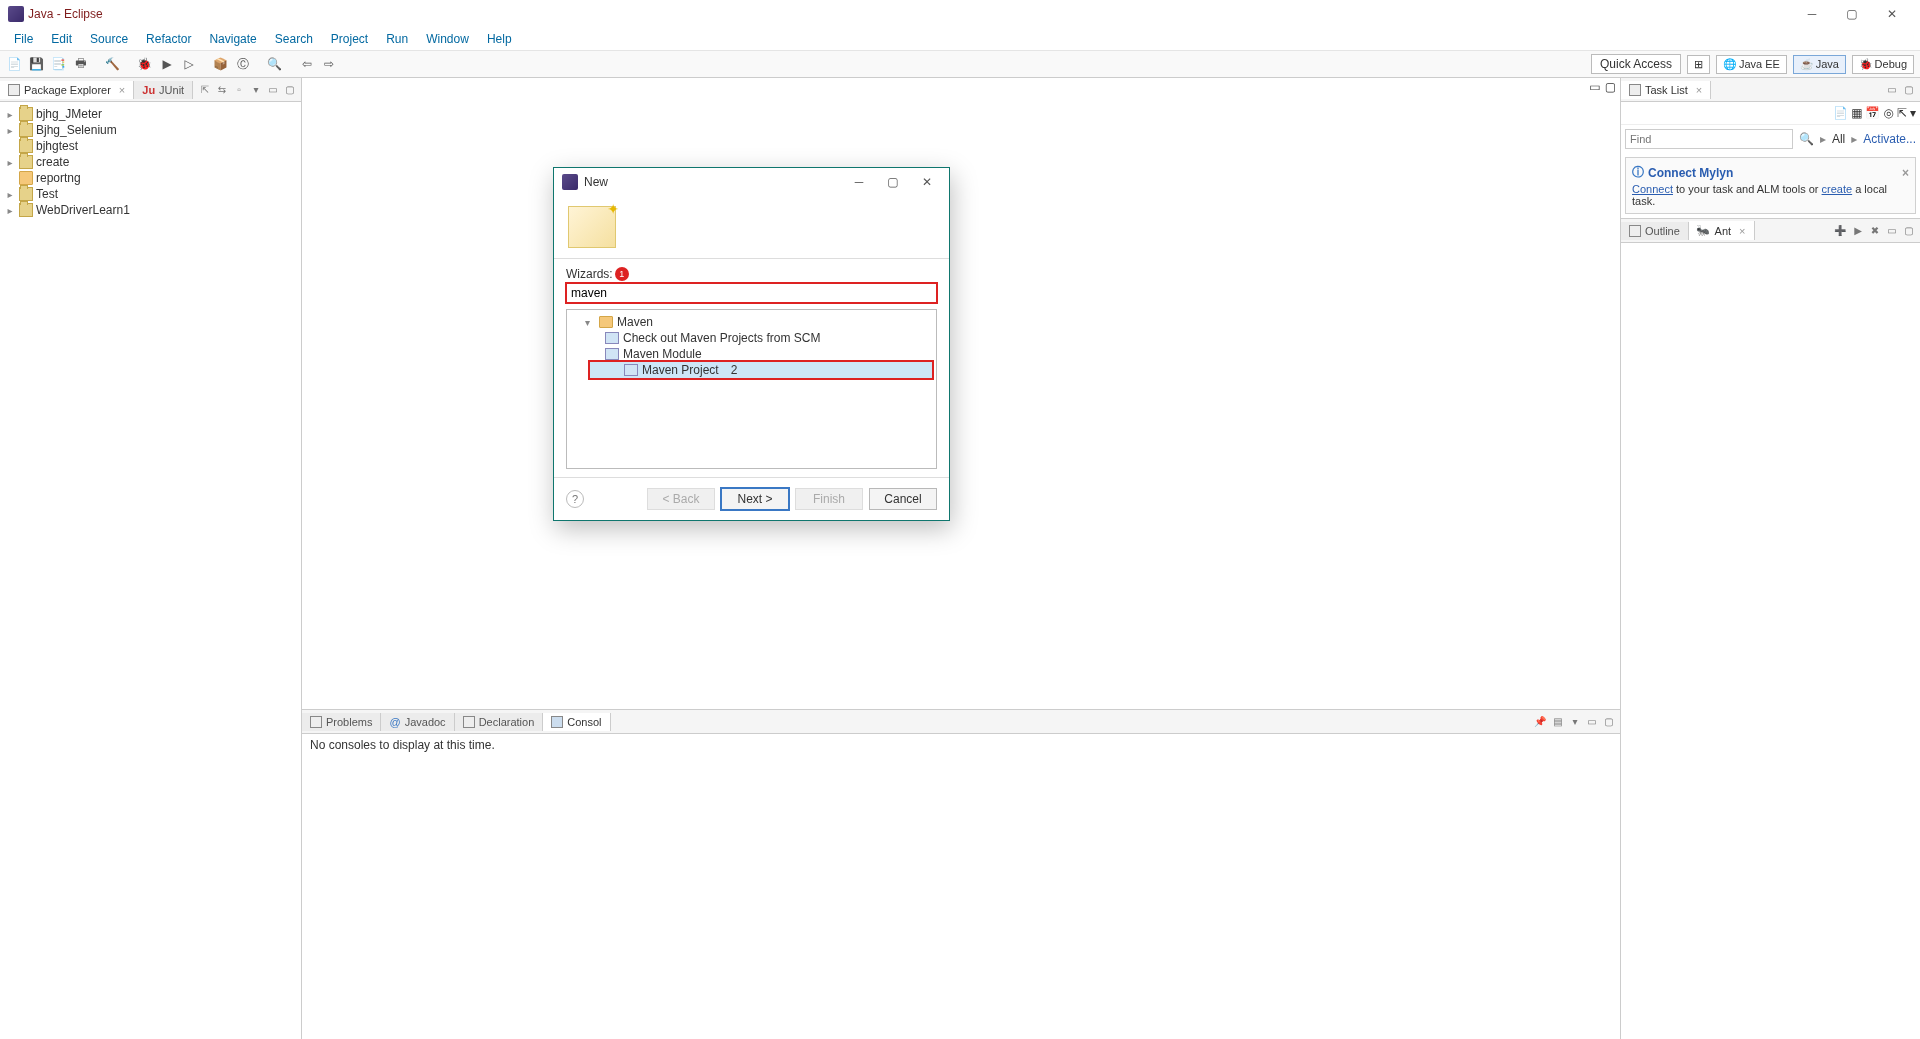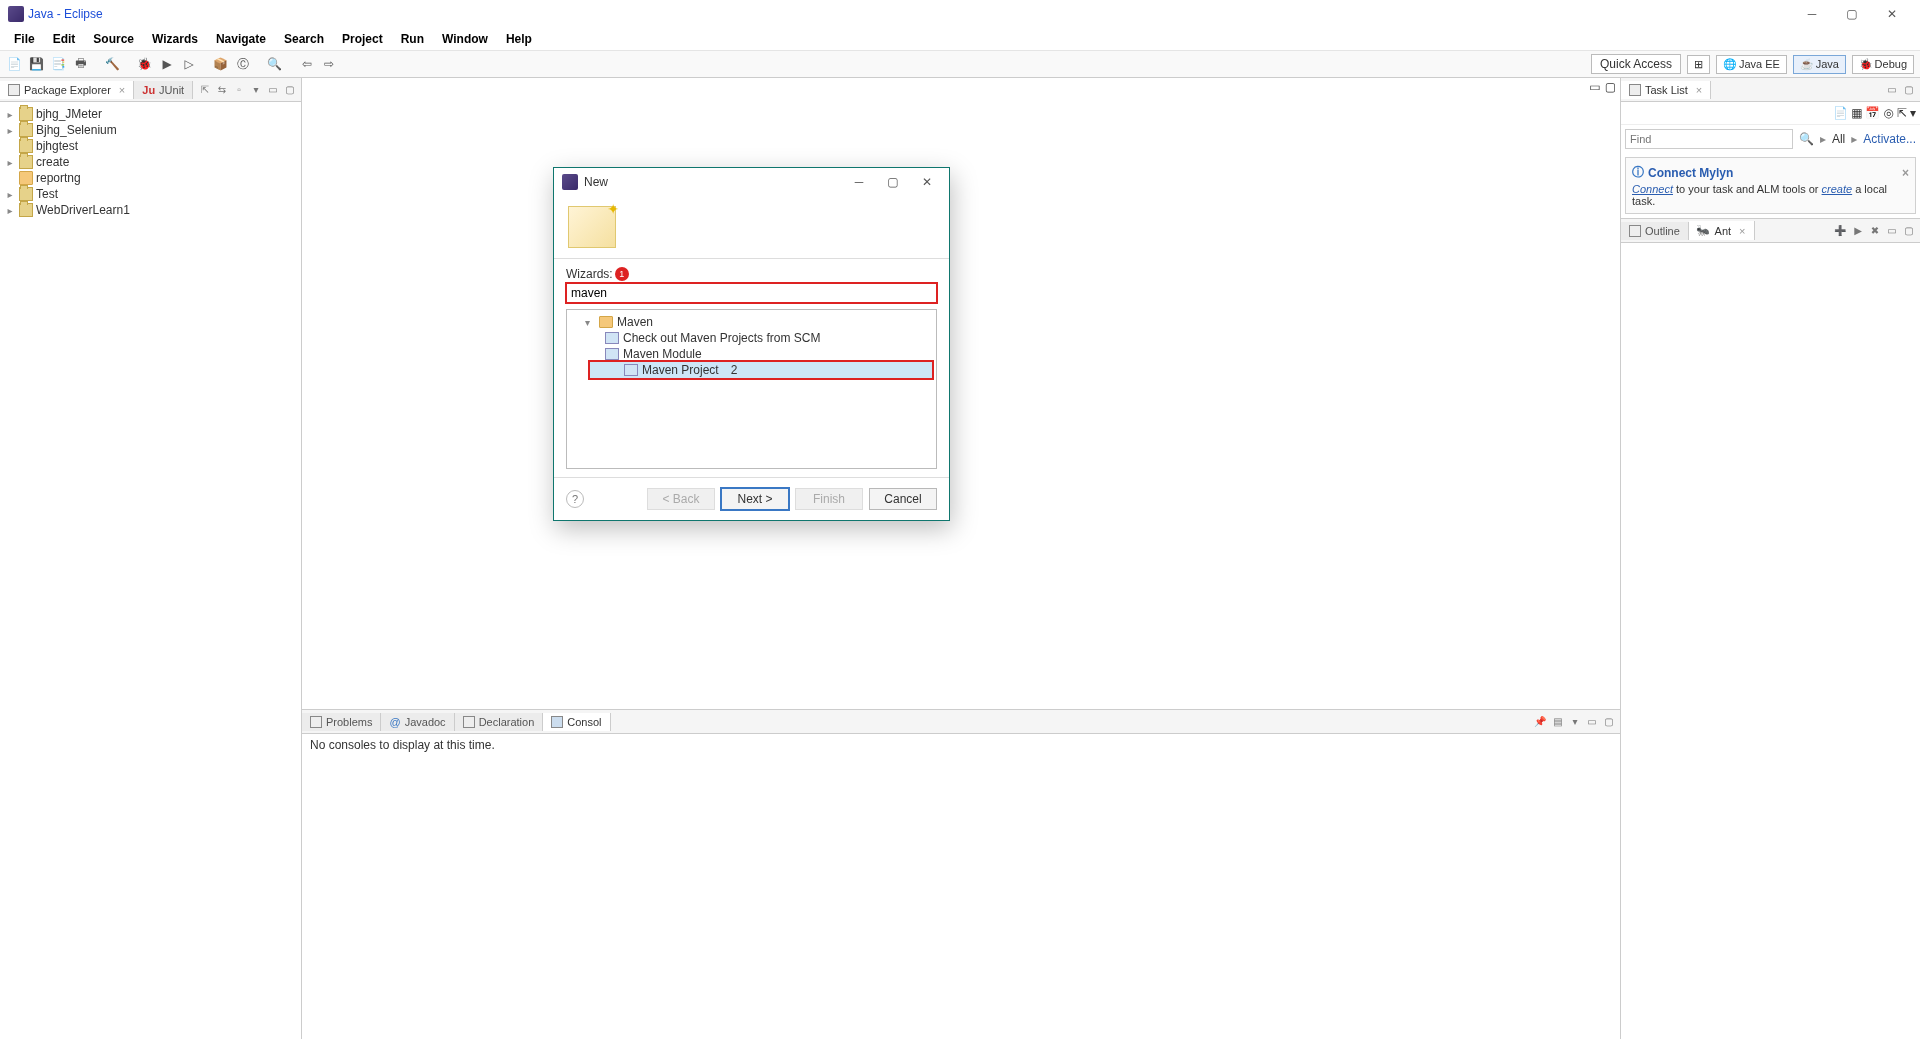--- a/index.html
+++ b/index.html
@@ -1,26 +1,26 @@
 <!DOCTYPE html>
 <html><head>
 <meta charset="utf-8">
 <style>
 * { box-sizing: border-box; margin: 0; padding: 0; font-family: "Segoe UI", Tahoma, sans-serif; }
 body { background: #fff; font-size: 12px; color: #333; overflow: hidden; width: 1920px; height: 1039px; position: relative; }
 
 
 .titlebar { height: 28px; background: #fff; display: flex; align-items: center; padding: 0 8px; }
 .titlebar .app-icon { width: 16px; height: 16px; margin-right: 4px; background: linear-gradient(135deg,#5a4a8a,#3a2a6a); border-radius: 2px; }
-.titlebar .title { flex: 1; color: #1d4ed8; }
+.titlebar .title { flex: 1; color: #7f1d1d; }
 .titlebar .wbtn { width: 40px; height: 24px; display: flex; align-items: center; justify-content: center; color: #555; }
 
 
 .menubar { height: 22px; display: flex; align-items: center; padding: 0 6px; gap: 2px; }
-.menubar .mitem { padding: 2px 8px; color: #000000; font-weight: bold; }
+.menubar .mitem { padding: 2px 8px; color: #0369a1; }
 
 
 .toolbar { height: 28px; border-top: 1px solid #e5e5e5; border-bottom: 1px solid #ccc; display: flex; align-items: center; padding: 0 6px; gap: 4px; background: #f9f9f9; }
 .toolbar .tb-btn { width: 18px; height: 18px; display: flex; align-items: center; justify-content: center; color: #555; }
 .toolbar .tb-sep { width: 6px; }
 .toolbar .right { margin-left: auto; display: flex; gap: 6px; align-items: center; }
 .qaccess { border: 1px solid #bbb; padding: 2px 8px; background: #fff; }
 .persp { border: 1px solid #bbb; padding: 2px 6px; background: #fff; display: flex; gap: 2px; align-items: center; font-size: 11px; }
 .persp.active { background: #e8f0fb; border-color: #7aa7d8; }
 
@@ -54,21 +54,21 @@
 .console-body { flex: 1; padding: 4px 8px; background: #fff; }
 
 
 .task-toolbar { padding: 4px; display: flex; gap: 3px; justify-content: flex-end; border-bottom: 1px solid #eee; }
 .task-find { display: flex; align-items: center; gap: 6px; padding: 4px; }
 .task-find input { flex: 1; border: 1px solid #ccc; padding: 2px 4px; font-size: 11px; height:20px; width:90px;}
 .watermark { text-align: right; font-size: 26px; color: #e03030; font-weight: bold; padding: 12px 10px; font-family: "Microsoft YaHei", sans-serif; }
 .mylyn-box { border: 1px solid #d0d0d0; margin: 4px; padding: 6px; background: #fafafa; }
 .mylyn-box .mtitle { color: #2a5db0; font-weight: bold; display:flex; align-items:center; gap:4px;}
 .mylyn-box .mdesc { color: #333; font-size: 11px; margin-top: 2px; }
-.mylyn-box a { color: #2a5db0; text-decoration: underline; font-style: italic; }
+.mylyn-box a { color: #2a5db0; text-decoration: underline; }
 .outline-area { flex:1; border-top:1px solid #ccc; display:flex; flex-direction:column;text-align:center;}
 
 
 .dialog { position: absolute; top: 167px; left: 553px; width: 397px; background: #fff; border: 1px solid #0f766e; box-shadow: 2px 8px 24px rgba(0,0,0,0.25); }
 .dialog .dtitle { height: 28px; display: flex; align-items: center; padding: 0 8px; gap: 6px; }
 .dialog .dtitle .dicon { width:16px;height:16px;background:linear-gradient(135deg,#5a4a8a,#3a2a6a);border-radius:2px;}
 .dialog .dtitle .dt { flex: 1; }
 .dialog .dtitle .wb { width: 28px; text-align: center; color: #555; }
 .dialog .dhead { padding: 10px 14px; border-bottom: 1px solid #ddd; display:flex; align-items:center;}
 .dialog .dhead .txt { flex:1; }
@@ -105,21 +105,21 @@
   <span class="title">Java - Eclipse</span>
   <span class="wbtn">─</span>
   <span class="wbtn">▢</span>
   <span class="wbtn">✕</span>
 </div>
 
 <div class="menubar">
   <span class="mitem">File</span>
   <span class="mitem">Edit</span>
   <span class="mitem">Source</span>
-  <span class="mitem">Wizards</span>
+  <span class="mitem">Refactor</span>
   <span class="mitem">Navigate</span>
   <span class="mitem">Search</span>
   <span class="mitem">Project</span>
   <span class="mitem">Run</span>
   <span class="mitem">Window</span>
   <span class="mitem">Help</span>
 </div>
 
 <div class="toolbar">
   <span class="tb-btn">📄</span>

